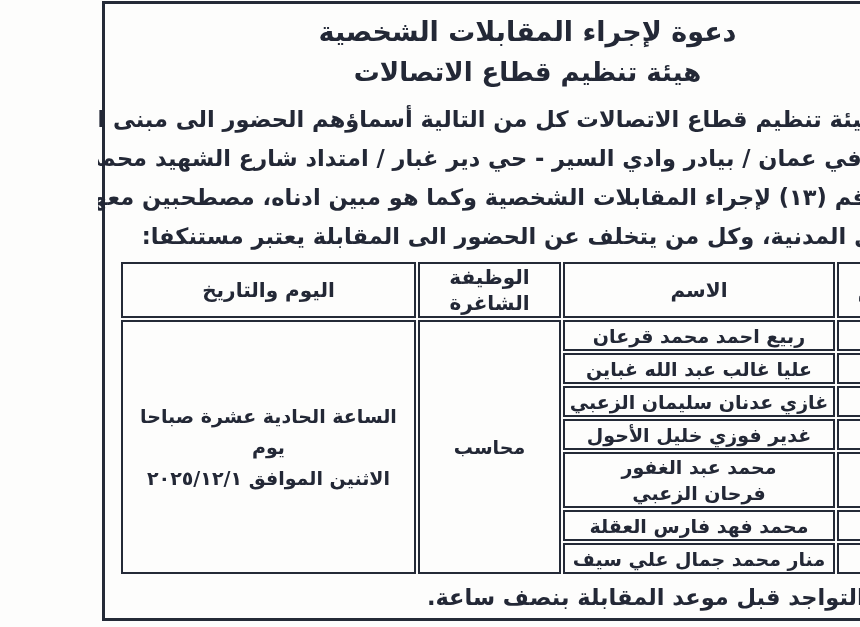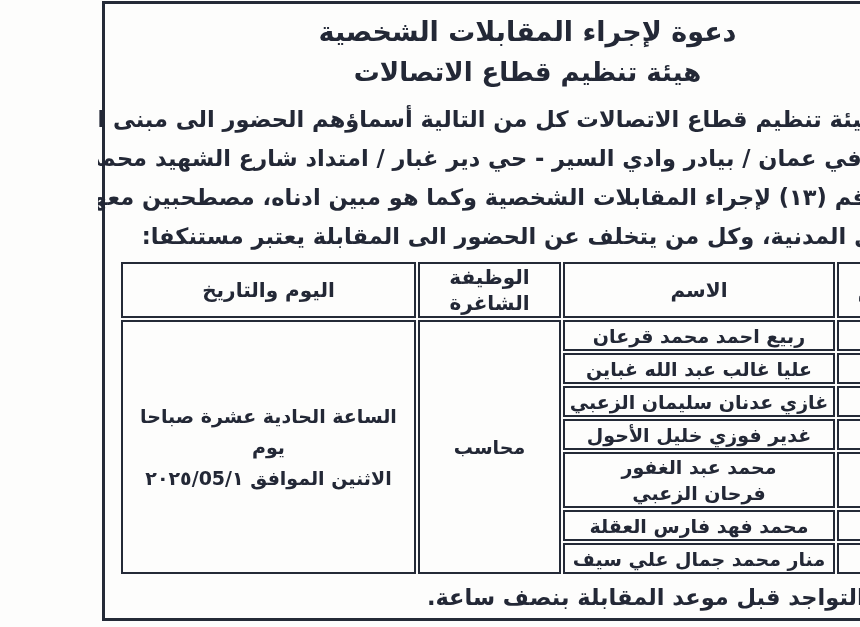--- a/index.html
+++ b/index.html
@@ -118,21 +118,21 @@
         <th class="h">اليوم والتاريخ</th>
       </tr>
     </thead>
     <tbody>
       <tr>
         <td class="num">١</td>
         <td class="name">ربيع احمد محمد قرعان</td>
         <td class="vac" rowspan="7">محاسب</td>
         <td class="sched" rowspan="7">
           <div class="sline">الساعة الحادية عشرة صباحا يوم</div>
-          <div class="sline">الاثنين الموافق ٢٠٢٥/05/١</div>
+          <div class="sline">الاثنين الموافق ٢٠٢٥/١٢/١</div>
         </td>
       </tr>
       <tr>
         <td class="num">٢</td>
         <td class="name">عليا غالب عبد الله غباين</td>
       </tr>
       <tr>
         <td class="num">٣</td>
         <td class="name">غازي عدنان سليمان الزعبي</td>
       </tr>

